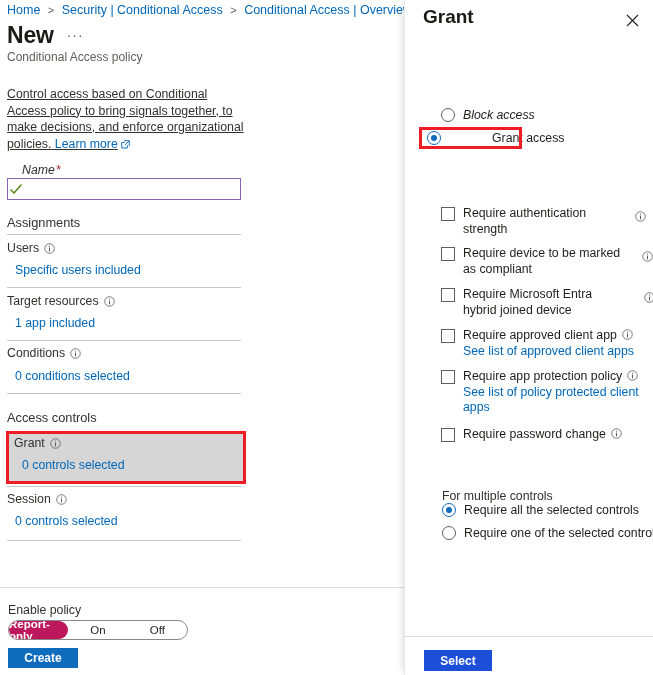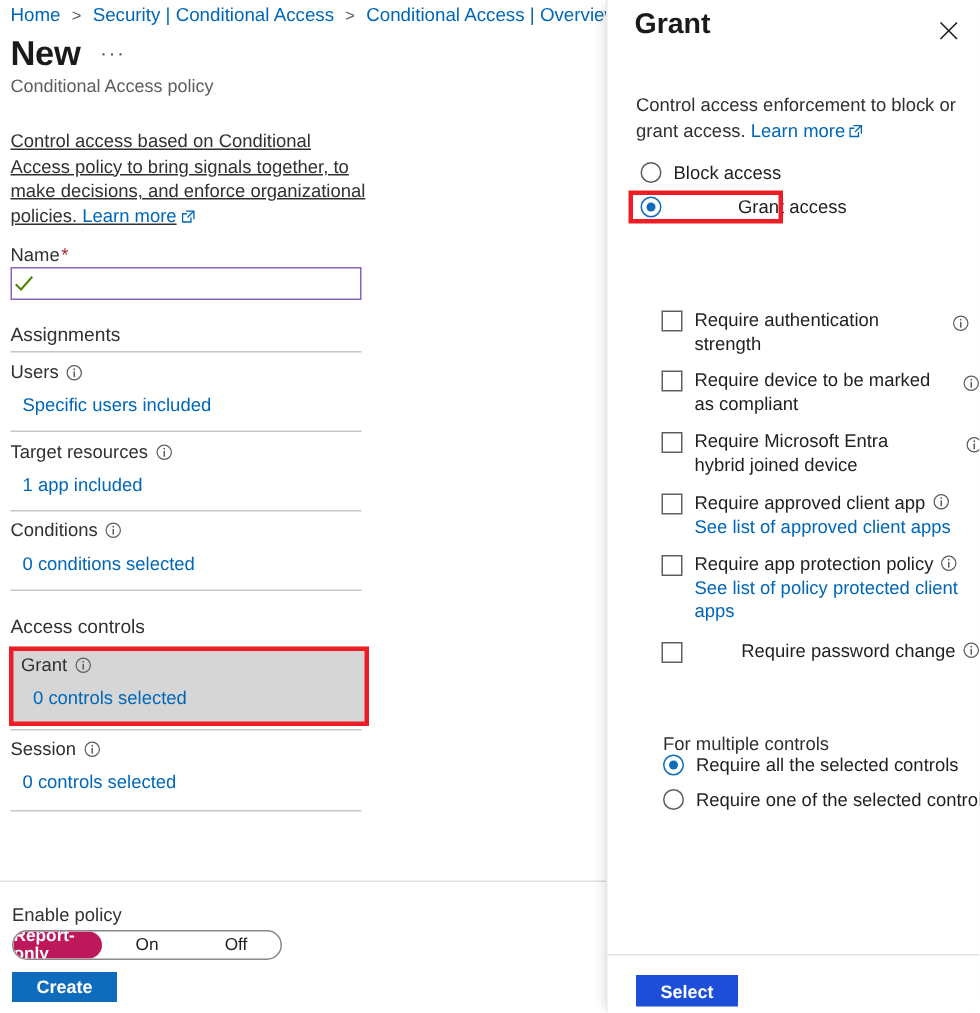--- a/index.html
+++ b/index.html
@@ -86,21 +86,21 @@
     vertical-align: -1px;
   }
   .ext-icon svg { display: block; }
 
   .field-label {
     font-size: 12.3px;
     color: #323130;
   }
   .req-star { color: #a4262c; margin-left: 1px; }
 
-  .name-label { position: absolute; left: 7px; top: 163px; }
+  .name-label { position: absolute; left: 22px; top: 163px; font-style: italic; }
 
   .name-input-wrap {
     position: absolute;
     left: 7px; top: 178px;
     width: 234px; height: 22px;
     border: 1px solid #8764b8;
     background: #fff;
     display: flex;
     align-items: center;
   }
@@ -499,30 +499,22 @@
 
   <div class="panel">
 
     <div class="panel-title">Grant</div>
     <div class="panel-close">
       <svg width="13" height="13" viewBox="0 0 13 13">
           <path d="M1 1 L12 12 M12 1 L1 12" stroke="#201f1e" stroke-width="1.1" fill="none"></path>
         </svg>
     </div>
 
-    <div class="panel-desc">
-      <span>Control access enforcement to block or grant access.</span>
-      <a class="link"><span>Learn more</span><span class="ext-icon"><svg viewBox="0 0 10 10">
-              <path d="M3.2 0.8 h6 v6" fill="none" stroke="#0067b8" stroke-width="1"></path>
-              <path d="M9 1 L4.4 5.6" fill="none" stroke="#0067b8" stroke-width="1"></path>
-              <path d="M7 5.6 v3.3 H0.8 V2.8 h3.2" fill="none" stroke="#0067b8" stroke-width="1"></path>
-            </svg></span></a>
-    </div>
-
-    <div class="radio-row" style="left:22px; top:108px;">
+
+    <div class="radio-row" style="left:36px; top:108px;font-style:italic;">
       <span class="radio"></span>
       <span class="radio-label">Block access</span>
     </div>
     <div class="radio-row" style="left:22px; top:131px;gap:43px;">
       <span class="radio checked"></span>
       <span class="radio-label">Grant access</span>
     </div>
 
     <div class="multi-label" style="left:37px; top:489px;">For multiple controls</div>
     <div class="radio-row" style="left:37px; top:503px;">
@@ -585,21 +577,21 @@
     <span class="cb-text" style="width:190px;">
       <span>Require app protection policy</span><span class="cb-info"><svg viewBox="0 0 12 12">
             <circle cx="6" cy="6" r="5.2" fill="none" stroke="#605e5c" stroke-width="0.9"></circle>
             <circle cx="6" cy="3.4" r="0.65" fill="#605e5c"></circle>
             <rect x="5.45" y="5" width="1.1" height="4.2" fill="#605e5c"></rect>
           </svg></span>
       <span class="cb-sublink">See list of policy protected client apps</span>
     </span>
   </div>
 
-  <div class="cb-row" style="top:427px; width:212px;text-align:right;">
+  <div class="cb-row" style="top:427px; width:212px;">
     <span class="checkbox"></span>
     <span class="cb-text" style="width:190px;">
       <span>Require password change</span><span class="cb-info"><svg viewBox="0 0 12 12">
             <circle cx="6" cy="6" r="5.2" fill="none" stroke="#605e5c" stroke-width="0.9"></circle>
             <circle cx="6" cy="3.4" r="0.65" fill="#605e5c"></circle>
             <rect x="5.45" y="5" width="1.1" height="4.2" fill="#605e5c"></rect>
           </svg></span>
     </span>
   </div>
 

